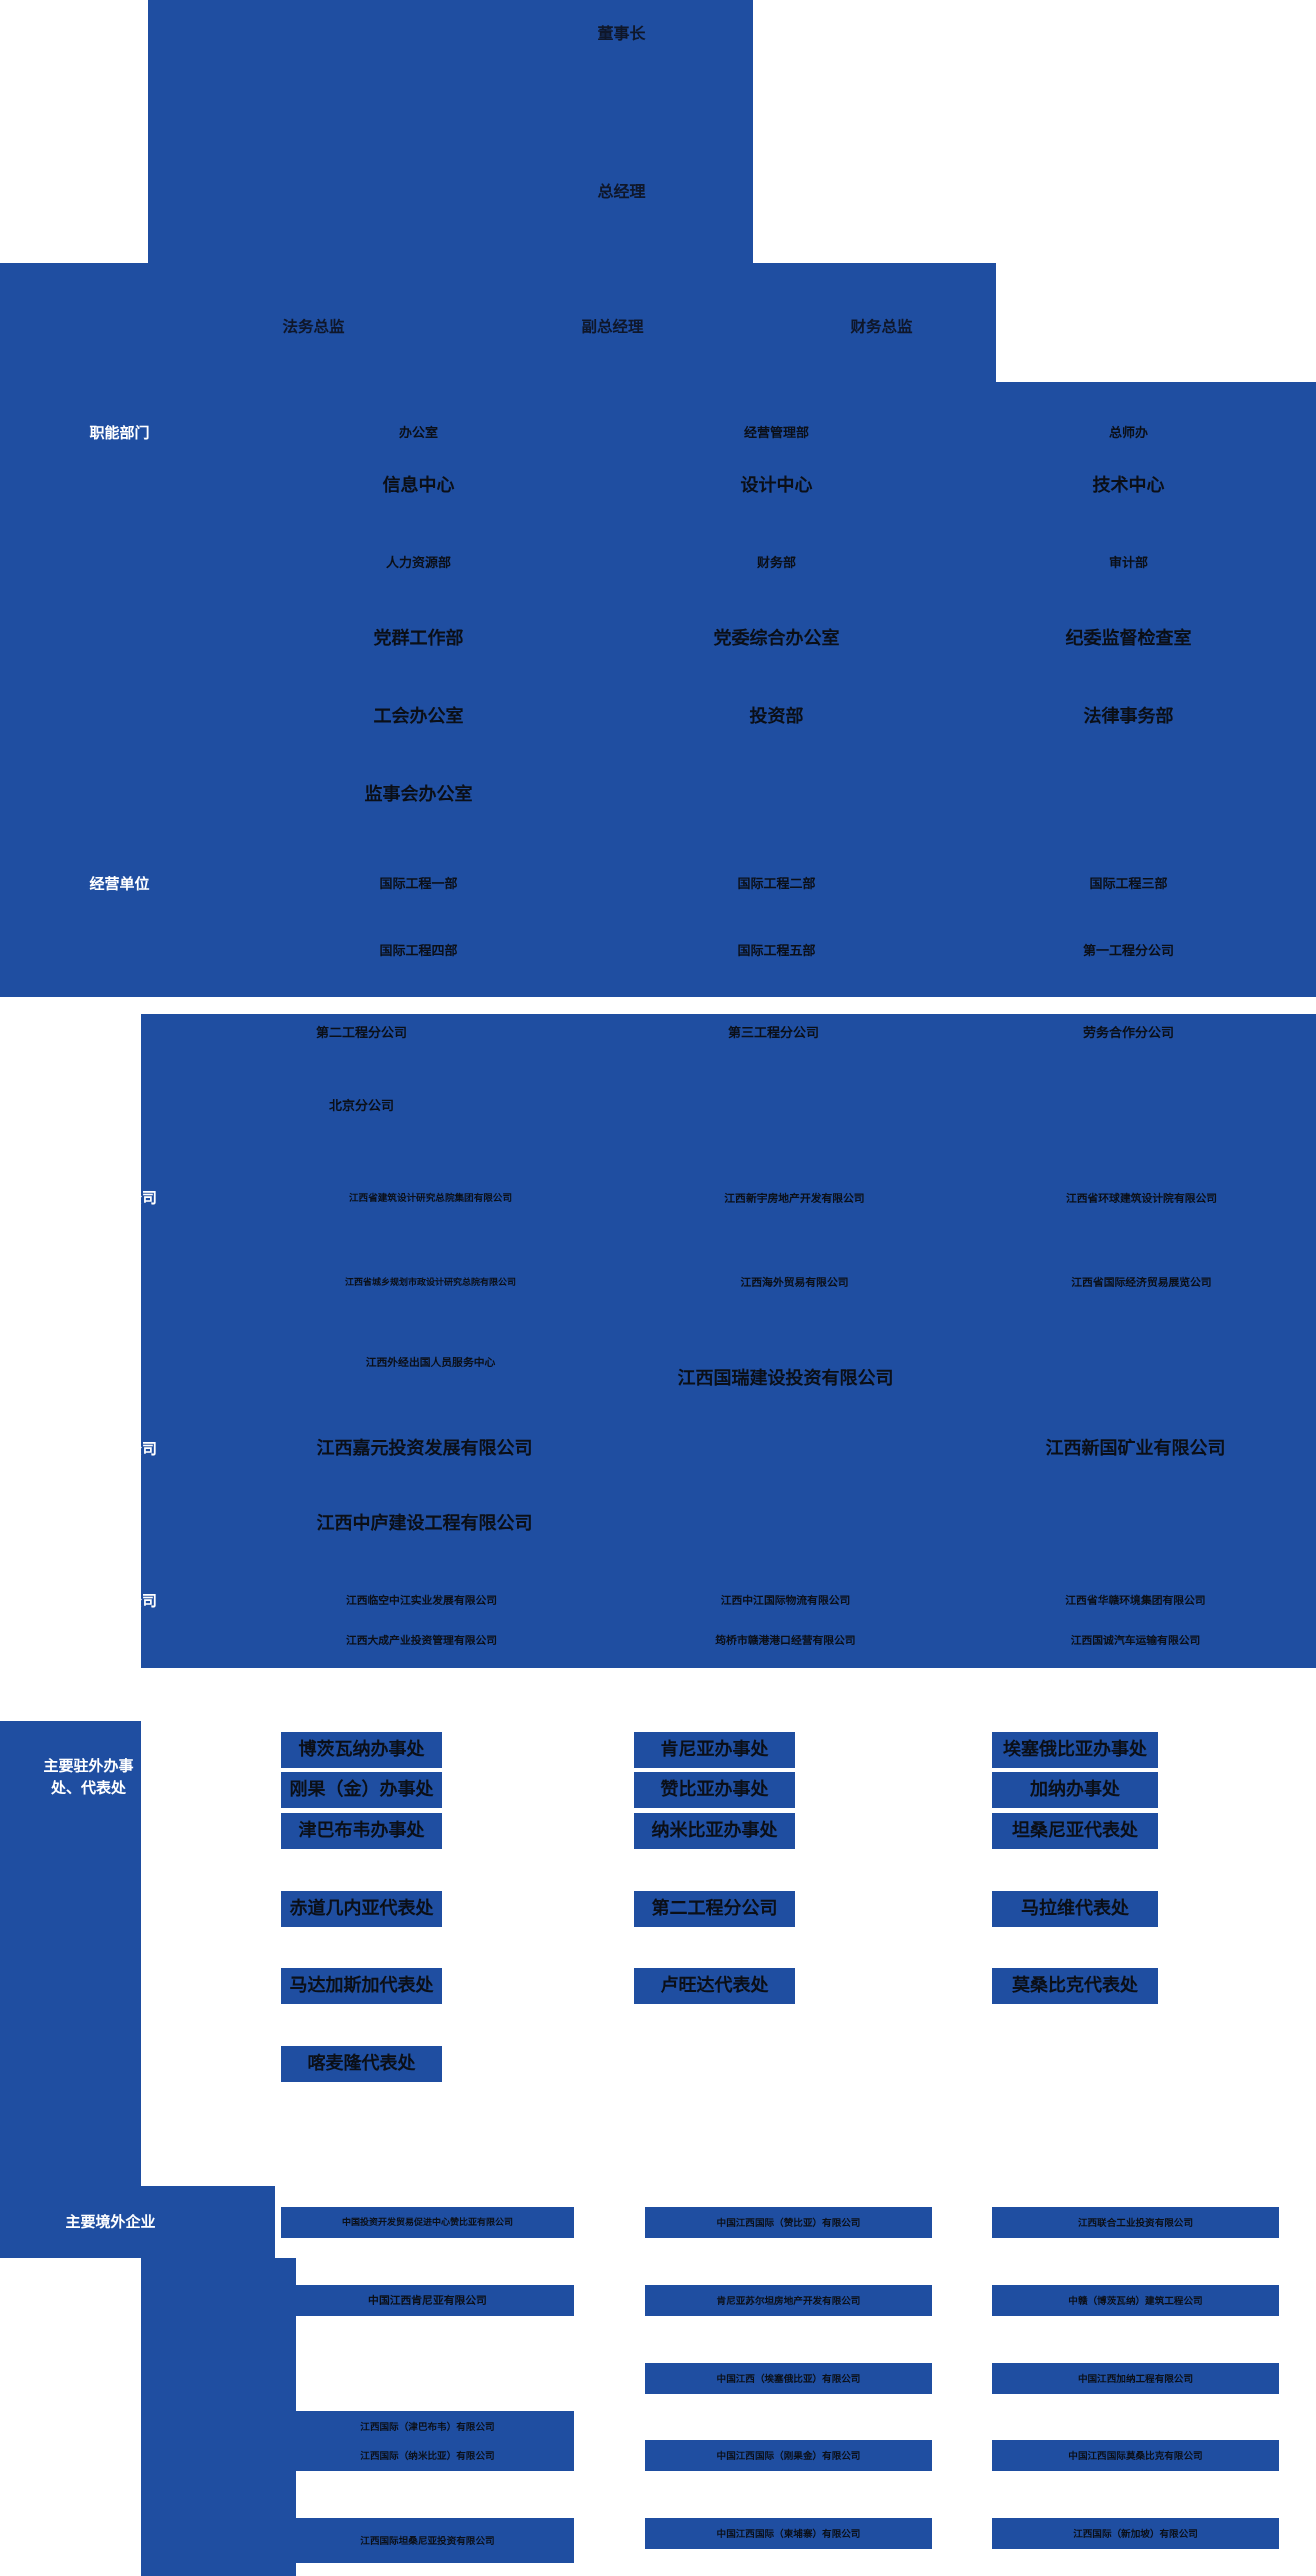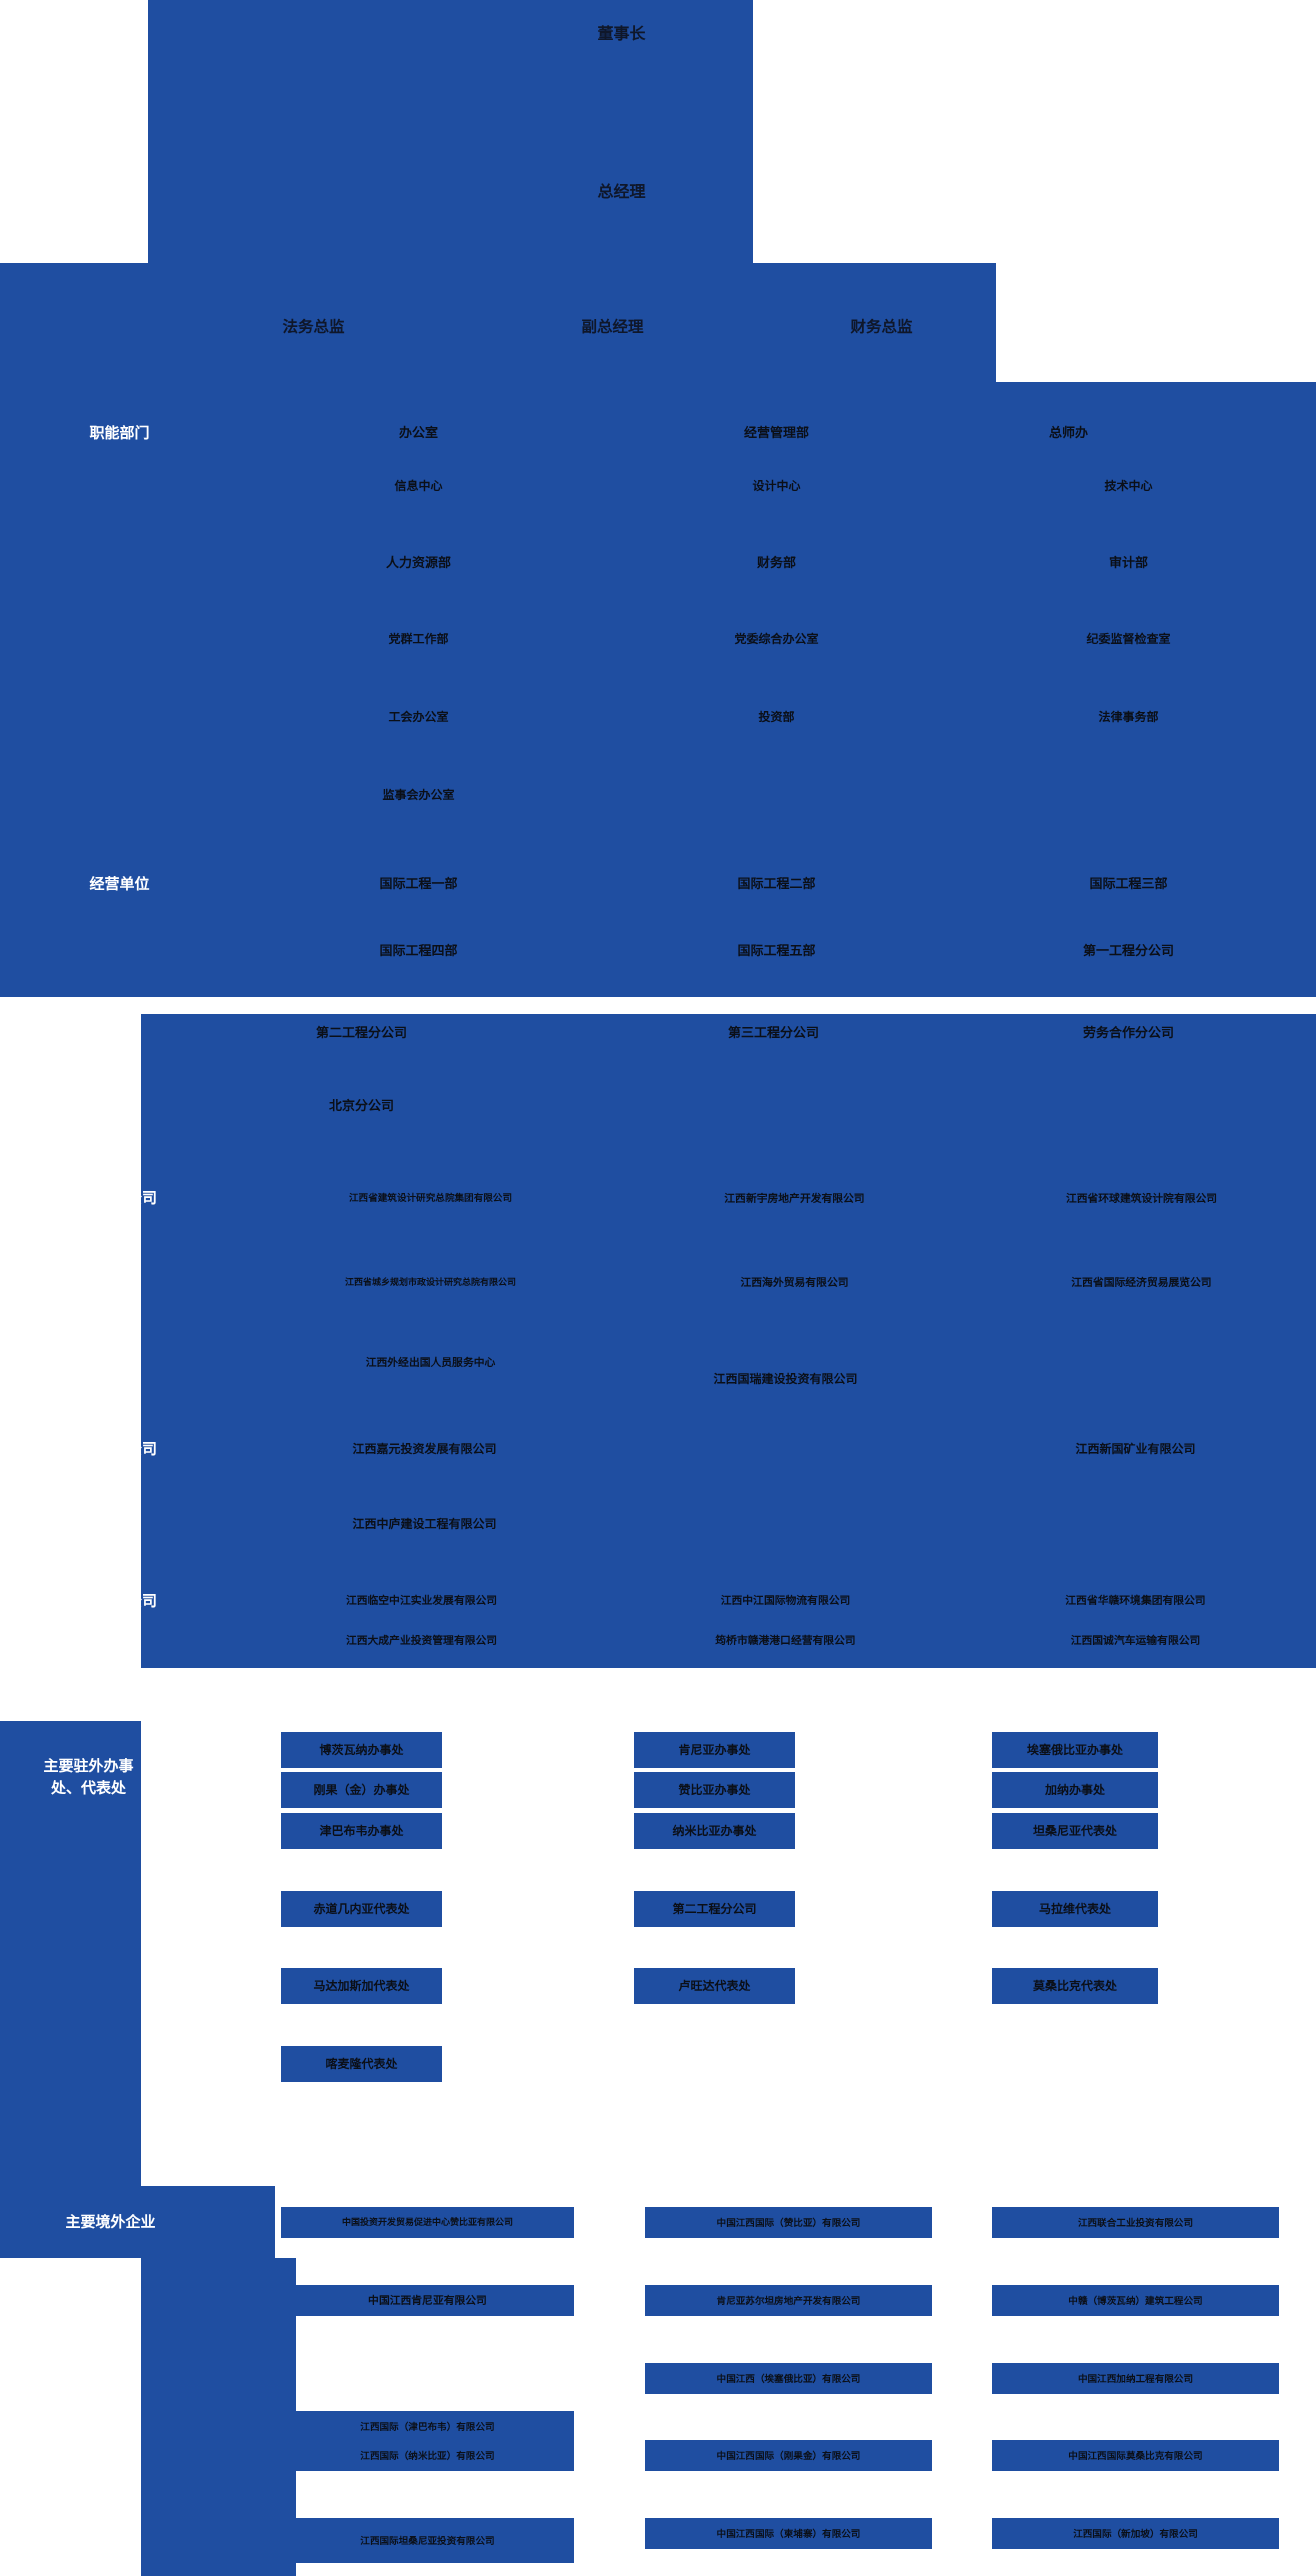--- a/index.html
+++ b/index.html
@@ -57,21 +57,21 @@
     text-align:center;
     color:#0b0f17;
     font-weight:bold;
     line-height:1.2;
     box-sizing:border-box;
     padding:1.2px 3.6px;
     overflow:hidden;
     white-space:nowrap;
   }
   .node.s-lg{font-size:13px;}
-  .node.s-md{font-size:12px;}
+  .node.s-md{font-size:18px;}
   .node.s-sm{font-size:10.8px;}
   .node.s-xs{font-size:9.6px;}
   .node.s-xxs{font-size:9px;}
 </style>
 </head>
 <body>
 
 <div id="chart">
 
   <div class="blk" style="left:148px;top:0px;width:605px;height:263px;"></div>
@@ -82,21 +82,21 @@
   <div class="exec t2" style="left:227px;top:314px;width:173px;height:25px;">法务总监</div>
   <div class="exec t2" style="left:526px;top:314px;width:173px;height:25px;">副总经理</div>
   <div class="exec t2" style="left:795px;top:314px;width:173px;height:25px;">财务总监</div>
 
   <div class="blk" style="left:0px;top:382px;width:1317px;height:615px;"></div>
 
   <div class="rowlabel" style="left:45px;top:418px;width:149px;height:30px;">职能部门</div>
 
   <div class="node s-lg" style="left:338px;top:420px;width:161px;height:26px;">办公室</div>
   <div class="node s-lg" style="left:696px;top:420px;width:161px;height:26px;">经营管理部</div>
-  <div class="node s-lg" style="left:988px;top:420px;width:161px;height:26px;">总师办</div>
+  <div class="node s-lg" style="left:1048px;top:420px;width:161px;height:26px;">总师办</div>
 
   <div class="node s-md" style="left:338px;top:474px;width:161px;height:24px;">信息中心</div>
   <div class="node s-md" style="left:696px;top:474px;width:161px;height:24px;">设计中心</div>
   <div class="node s-md" style="left:1048px;top:474px;width:161px;height:24px;">技术中心</div>
 
   <div class="node s-lg" style="left:338px;top:550px;width:161px;height:26px;">人力资源部</div>
   <div class="node s-lg" style="left:696px;top:550px;width:161px;height:26px;">财务部</div>
   <div class="node s-lg" style="left:1048px;top:550px;width:161px;height:26px;">审计部</div>
 
   <div class="node s-md" style="left:338px;top:627px;width:161px;height:24px;">党群工作部</div>

